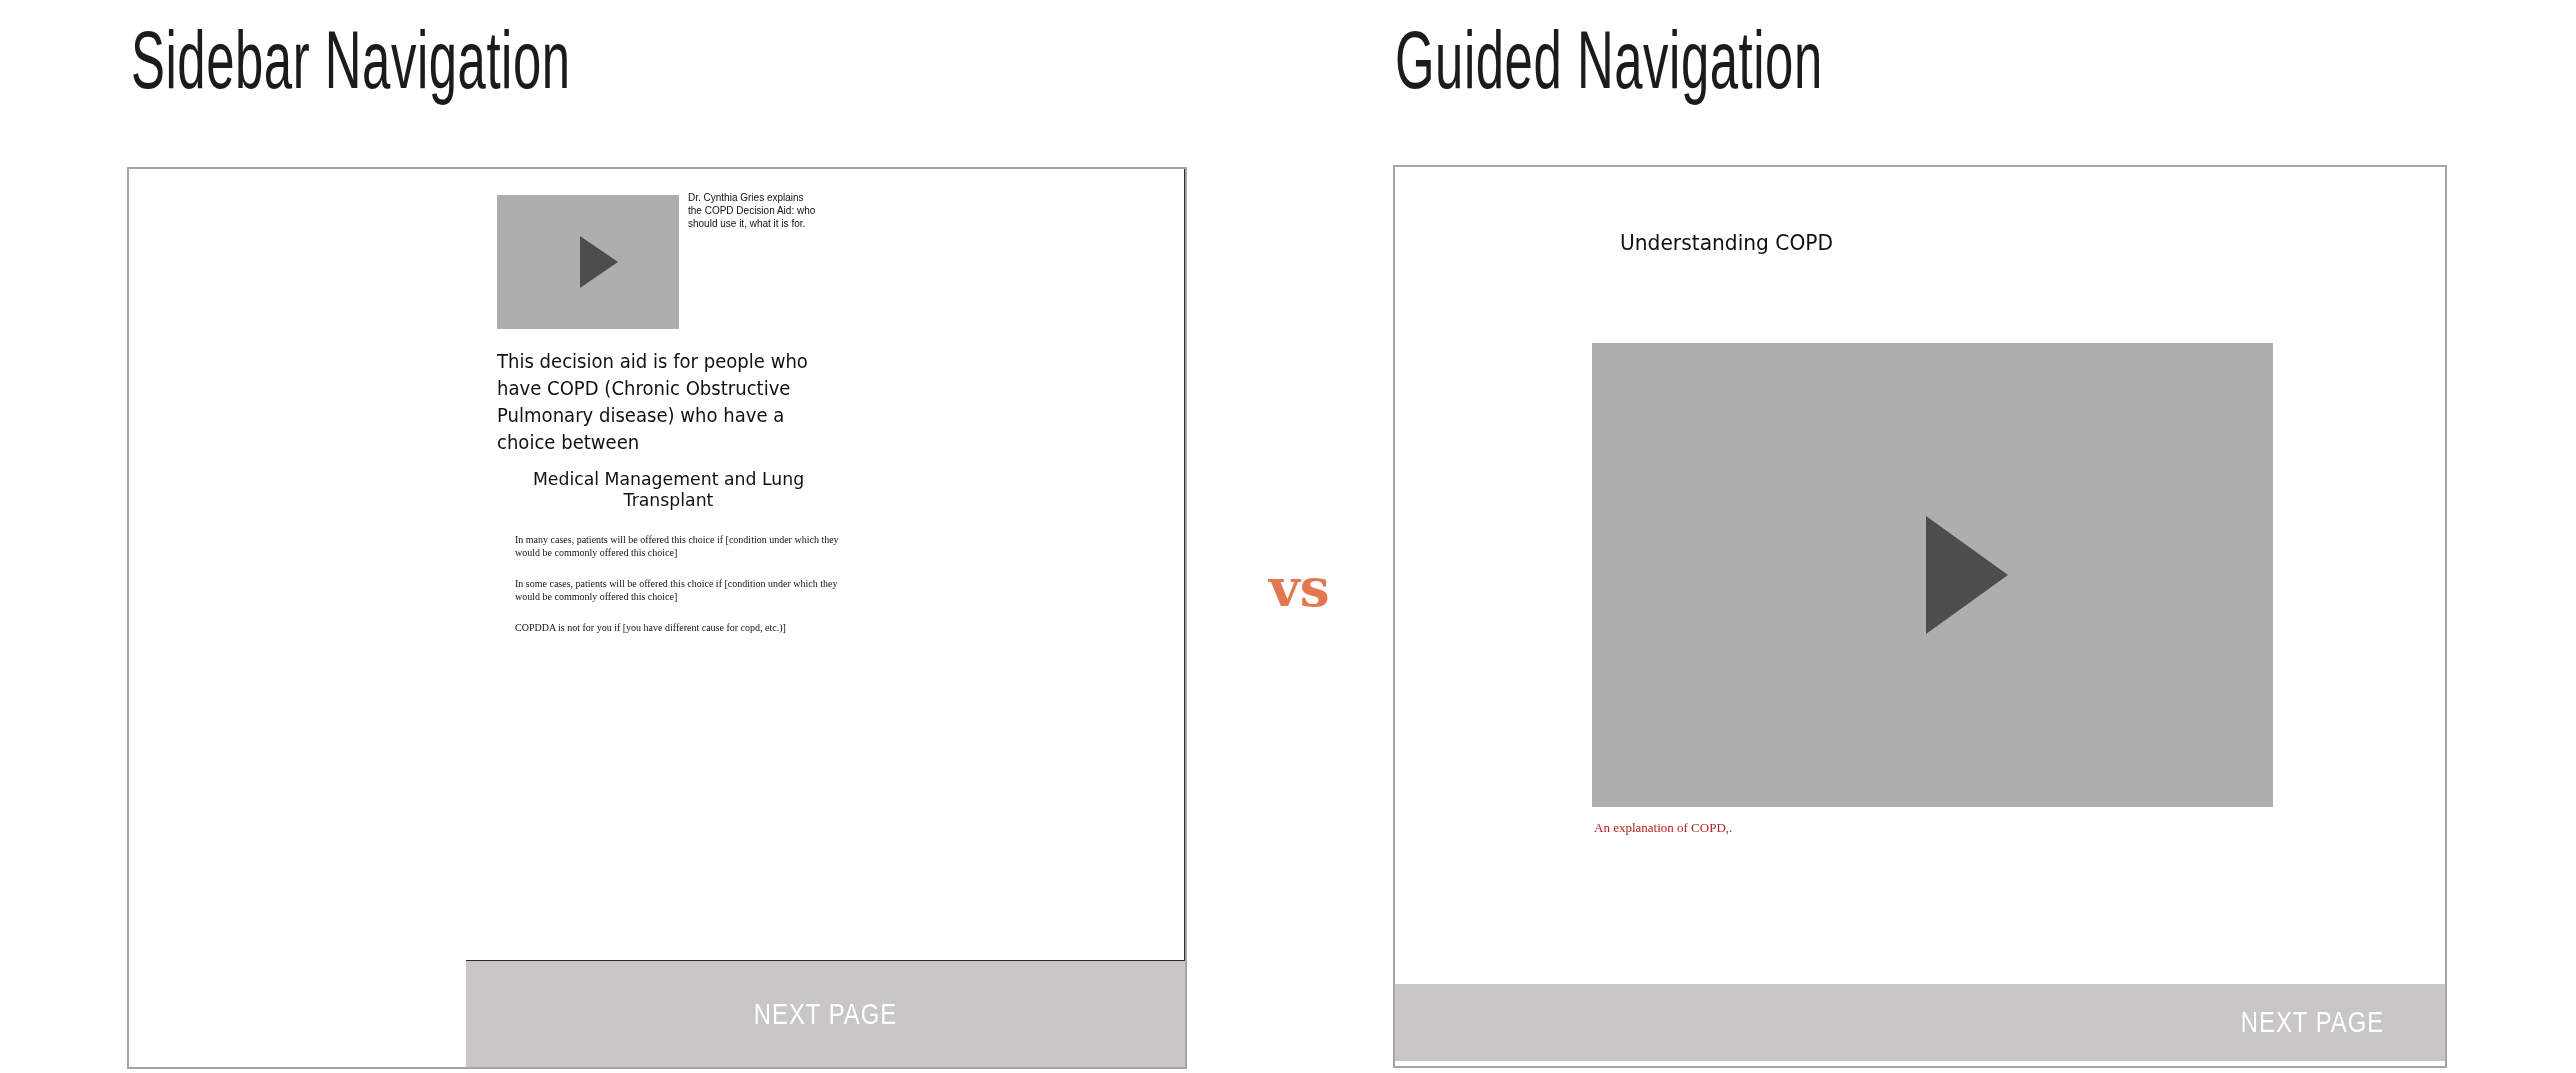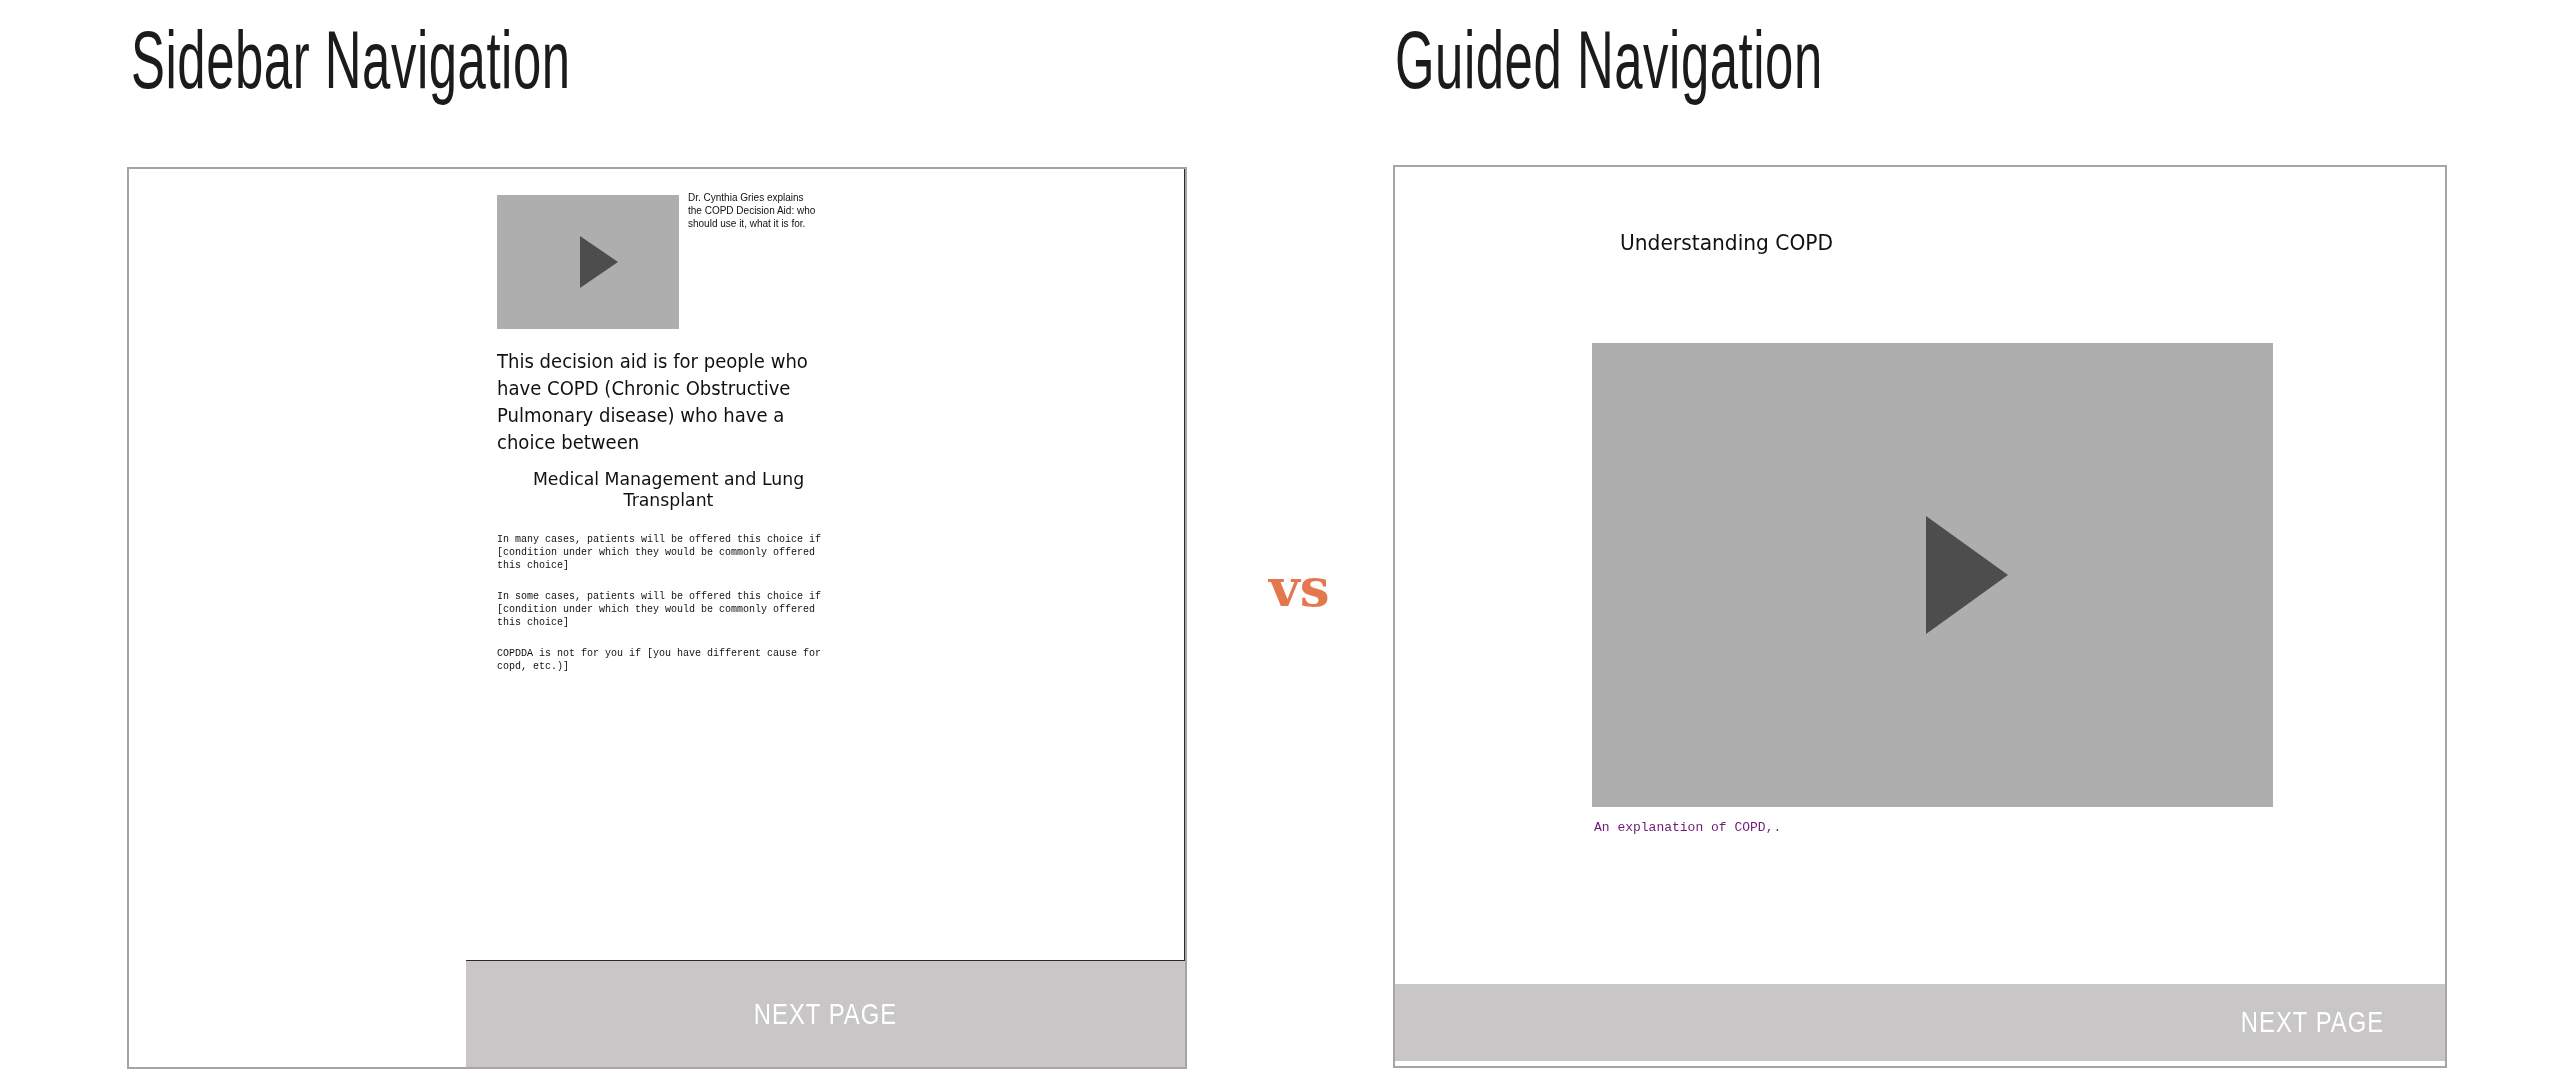--- a/index.html
+++ b/index.html
@@ -119,22 +119,22 @@
     font-family:"DejaVu Sans", sans-serif;
     font-size:18px;
     color:#111111;
     transform:scaleX(0.96);
     transform-origin:center top;
   }
   #fineprint{
     position:absolute;left:31px;top:364px;width:343px;
   }
   #fineprint p{
-    margin:0 0 18px 0;
-    font-family:Liberation Mono, monospace;
+    margin:0 0 18px 18px;
+    font-family:Liberation Serif, serif;
     font-size:10px;
     line-height:13px;
     color:#111111;
   }
   #nextbar-left{
     position:absolute;left:0;right:0;top:792px;bottom:0;
     background:#c8c6c6;
     display:flex;align-items:center;justify-content:center;
     cursor:pointer;
   }
@@ -175,23 +175,23 @@
     position:absolute;left:197px;top:176px;width:681px;height:464px;
     background:#aeaeae;
   }
   #video-right .play-tri{
     left:55%;top:50%;
     transform:translate(-50%,-50%);
     border-width:59px 0 59px 82px;
   }
   #video-right-caption{
     position:absolute;left:199px;top:653px;
-    font-family:Liberation Mono, monospace;
+    font-family:Liberation Serif, serif;
     font-size:13px;
-    color:#701a75;
+    color:#b91c1c;
     white-space:nowrap;
   }
   #nextbar-right{
     position:absolute;left:0;right:0;top:817px;height:77px;
     background:#c8c6c6;
     display:flex;align-items:center;justify-content:flex-end;
     cursor:pointer;
   }
   #nextbar-right .nextlabel{
     font-family:"Liberation Sans Narrow","Liberation Sans", sans-serif;

